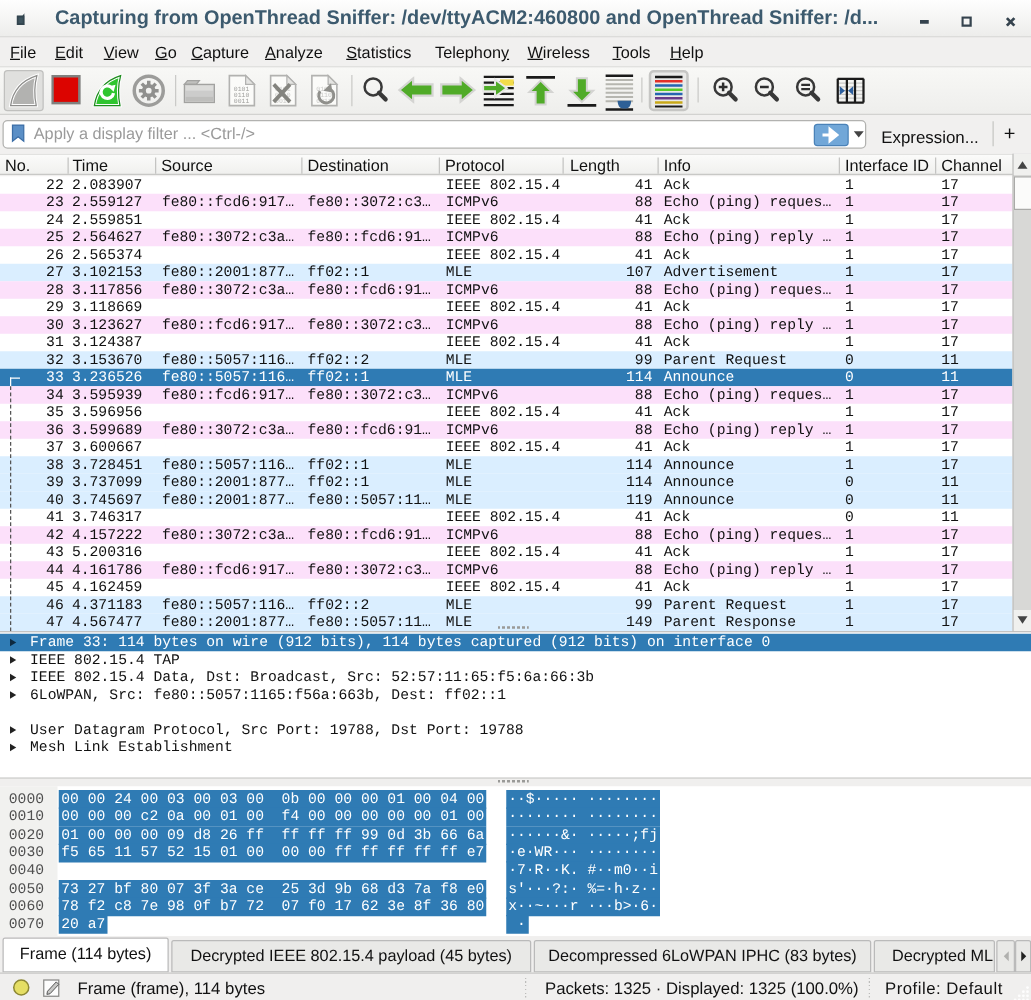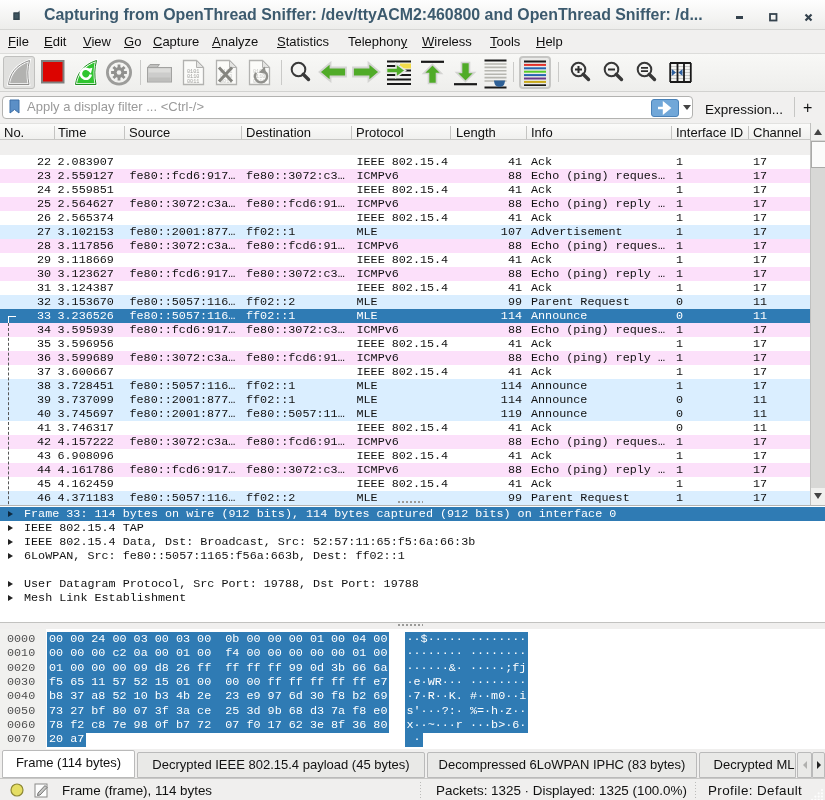--- a/index.html
+++ b/index.html
@@ -27,21 +27,21 @@
 #fapply { position:absolute; left:651px; top:7px; width:28px; height:18px; background:#71a7d8;
   border:1px solid #4a82b8; border-radius:3px; }
 #fexpr { position:absolute; left:705px; top:10px; font-size:13.5px; color:#111; }
 #fplus { position:absolute; left:803px; top:7px; font-size:16px; color:#111; }
 
 #plheader { position:absolute; left:0; top:123px; width:825px; height:17px;
   background:linear-gradient(#fbfbfa,#f0f0ee); border-bottom:1px solid #c8c8c6; border-top:1px solid #e2e2e0;}
 .hc { position:absolute; top:1px; font-size:13px; color:#111; height:15px; }
 .hdiv { position:absolute; top:2px; width:1px; height:13px; background:#c4c4c2; }
 #plist { position:absolute; left:0; top:141px; width:810px; height:364px; background:#fff;
-  font-family:"Liberation Mono",monospace; font-size:11.75px;margin-top:14px; }
+  font-family:"Liberation Mono",monospace; font-size:11.75px; }
 .prow { position:absolute; left:0; width:810px; height:14px; line-height:14px; color:#111; }
 .prow span { position:absolute; white-space:pre; }
 .cNo { left:0; width:51px; text-align:right; }
 .cTi { left:57.5px; }
 .cSr { left:129.5px; }
 .cDs { left:246px; }
 .cPr { left:356.5px; }
 .cLe { left:450px; width:72px; text-align:right; }
 .cIn { left:531px; }
 .cIf { left:676px; }
@@ -515,21 +515,21 @@
         <span class="cSr">fe80::3072:c3a…</span>
         <span class="cDs">fe80::fcd6:91…</span>
         <span class="cPr">ICMPv6</span>
         <span class="cLe">88</span>
         <span class="cIn">Echo (ping) reques…</span>
         <span class="cIf">1</span>
         <span class="cCh">17</span>
       </div>
       <div class="prow" style="top:294px">
         <span class="cNo">43</span>
-        <span class="cTi">6.908096</span>
+        <span class="cTi">5.200316</span>
         <span class="cSr"></span>
         <span class="cDs"></span>
         <span class="cPr">IEEE 802.15.4</span>
         <span class="cLe">41</span>
         <span class="cIn">Ack</span>
         <span class="cIf">1</span>
         <span class="cCh">17</span>
       </div>
       <div class="prow rpink" style="top:308px">
         <span class="cNo">44</span>
@@ -603,21 +603,21 @@
     </div>
   <div class="abs" style="left:0;top:623px;width:825px;height:6px;background:#f0efee"></div>
   <div class="abs" style="left:398px;top:624px;width:25px;height:2px;background:repeating-linear-gradient(90deg,#9a9a98 0 2px, transparent 2px 4px);"></div>
 
   <div id="hexpane">
       <div id="hexoffbg"></div>
       <div class="hrow" style="top:3px;left:0;width:825px"><span class="hoff">0000</span><span class="hsel" style="left:47px">00 00 24 00 03 00 03 00  0b 00 00 00 01 00 04 00</span><span class="hsel" style="left:404.5px">··$····· ········</span></div>
       <div class="hrow" style="top:17.3px;left:0;width:825px"><span class="hoff">0010</span><span class="hsel" style="left:47px">00 00 00 c2 0a 00 01 00  f4 00 00 00 00 00 01 00</span><span class="hsel" style="left:404.5px">········ ········</span></div>
       <div class="hrow" style="top:31.6px;left:0;width:825px"><span class="hoff">0020</span><span class="hsel" style="left:47px">01 00 00 00 09 d8 26 ff  ff ff ff 99 0d 3b 66 6a</span><span class="hsel" style="left:404.5px">······&amp;· ·····;fj</span></div>
       <div class="hrow" style="top:45.900000000000006px;left:0;width:825px"><span class="hoff">0030</span><span class="hsel" style="left:47px">f5 65 11 57 52 15 01 00  00 00 ff ff ff ff ff e7</span><span class="hsel" style="left:404.5px">·e·WR··· ········</span></div>
-      <div class="hrow" style="top:60.2px;left:0;width:825px"><span class="hoff">0040</span><span class="hsel" style="left:47px">b8 37 a8 52 10 b3 4b 2e  23 e9 97 6d 30 f8 b2 69</span><span class="hsel" style="left:404.5px">·7·R··K. #··m0··i</span></div>
+      <div class="hrow" style="top:60.2px;left:0;width:825px"><span class="hoff">0040</span><span class="hsel" style="left:404.5px">·7·R··K. #··m0··i</span></div>
       <div class="hrow" style="top:74.5px;left:0;width:825px"><span class="hoff">0050</span><span class="hsel" style="left:47px">73 27 bf 80 07 3f 3a ce  25 3d 9b 68 d3 7a f8 e0</span><span class="hsel" style="left:404.5px">s'···?:· %=·h·z··</span></div>
       <div class="hrow" style="top:88.80000000000001px;left:0;width:825px"><span class="hoff">0060</span><span class="hsel" style="left:47px">78 f2 c8 7e 98 0f b7 72  07 f0 17 62 3e 8f 36 80</span><span class="hsel" style="left:404.5px">x··~···r ···b&gt;·6·</span></div>
       <div class="hrow" style="top:103.10000000000001px;left:0;width:712px"><span class="hoff">0070</span><span class="hsel" style="left:47px">20 a7</span><span class="hsel" style="left:404.5px">&nbsp;·</span></div>
     </div>
 
   <div id="tabbar">
     <div class="tab tabactive" style="left:2px;width:133px">Frame (114 bytes)</div>
     <div class="tab" style="left:137px;width:288px">Decrypted IEEE 802.15.4 payload (45 bytes)</div>
     <div class="tab" style="left:427px;width:270px">Decompressed 6LoWPAN IPHC (83 bytes)</div>
     <div class="tab" style="left:699px;width:97px;text-align:center;padding-left:13px">Decrypted ML</div>

